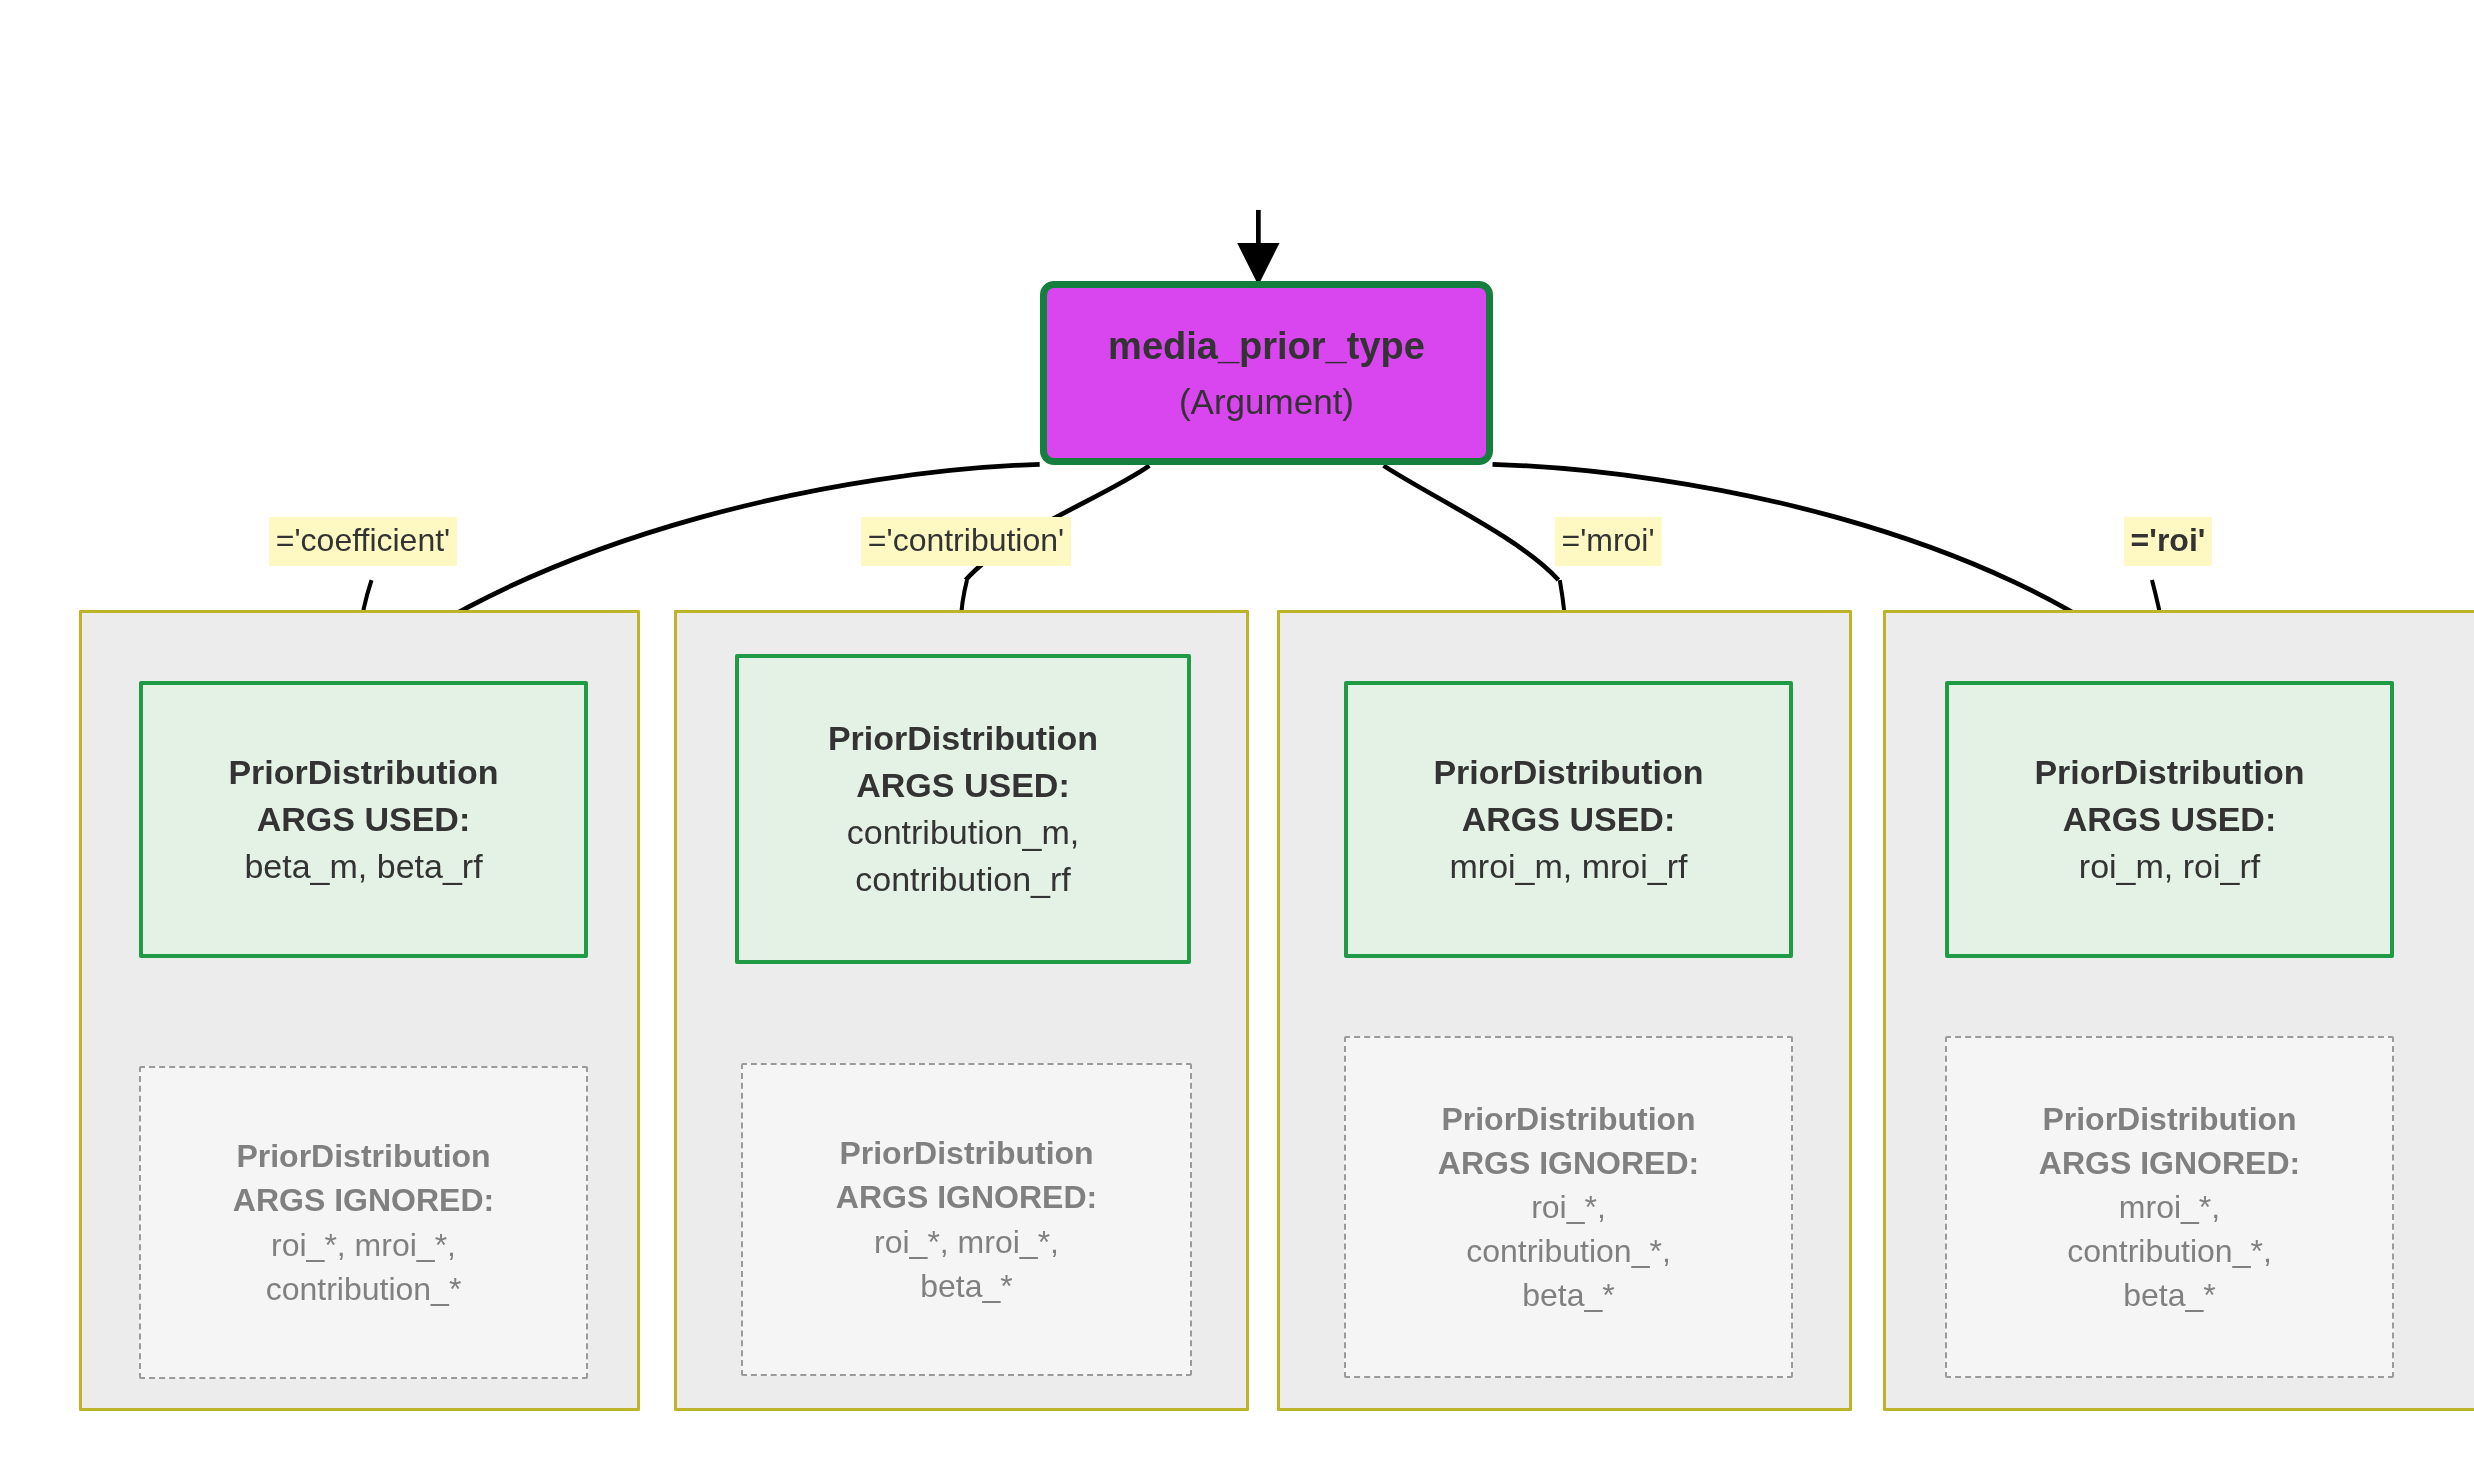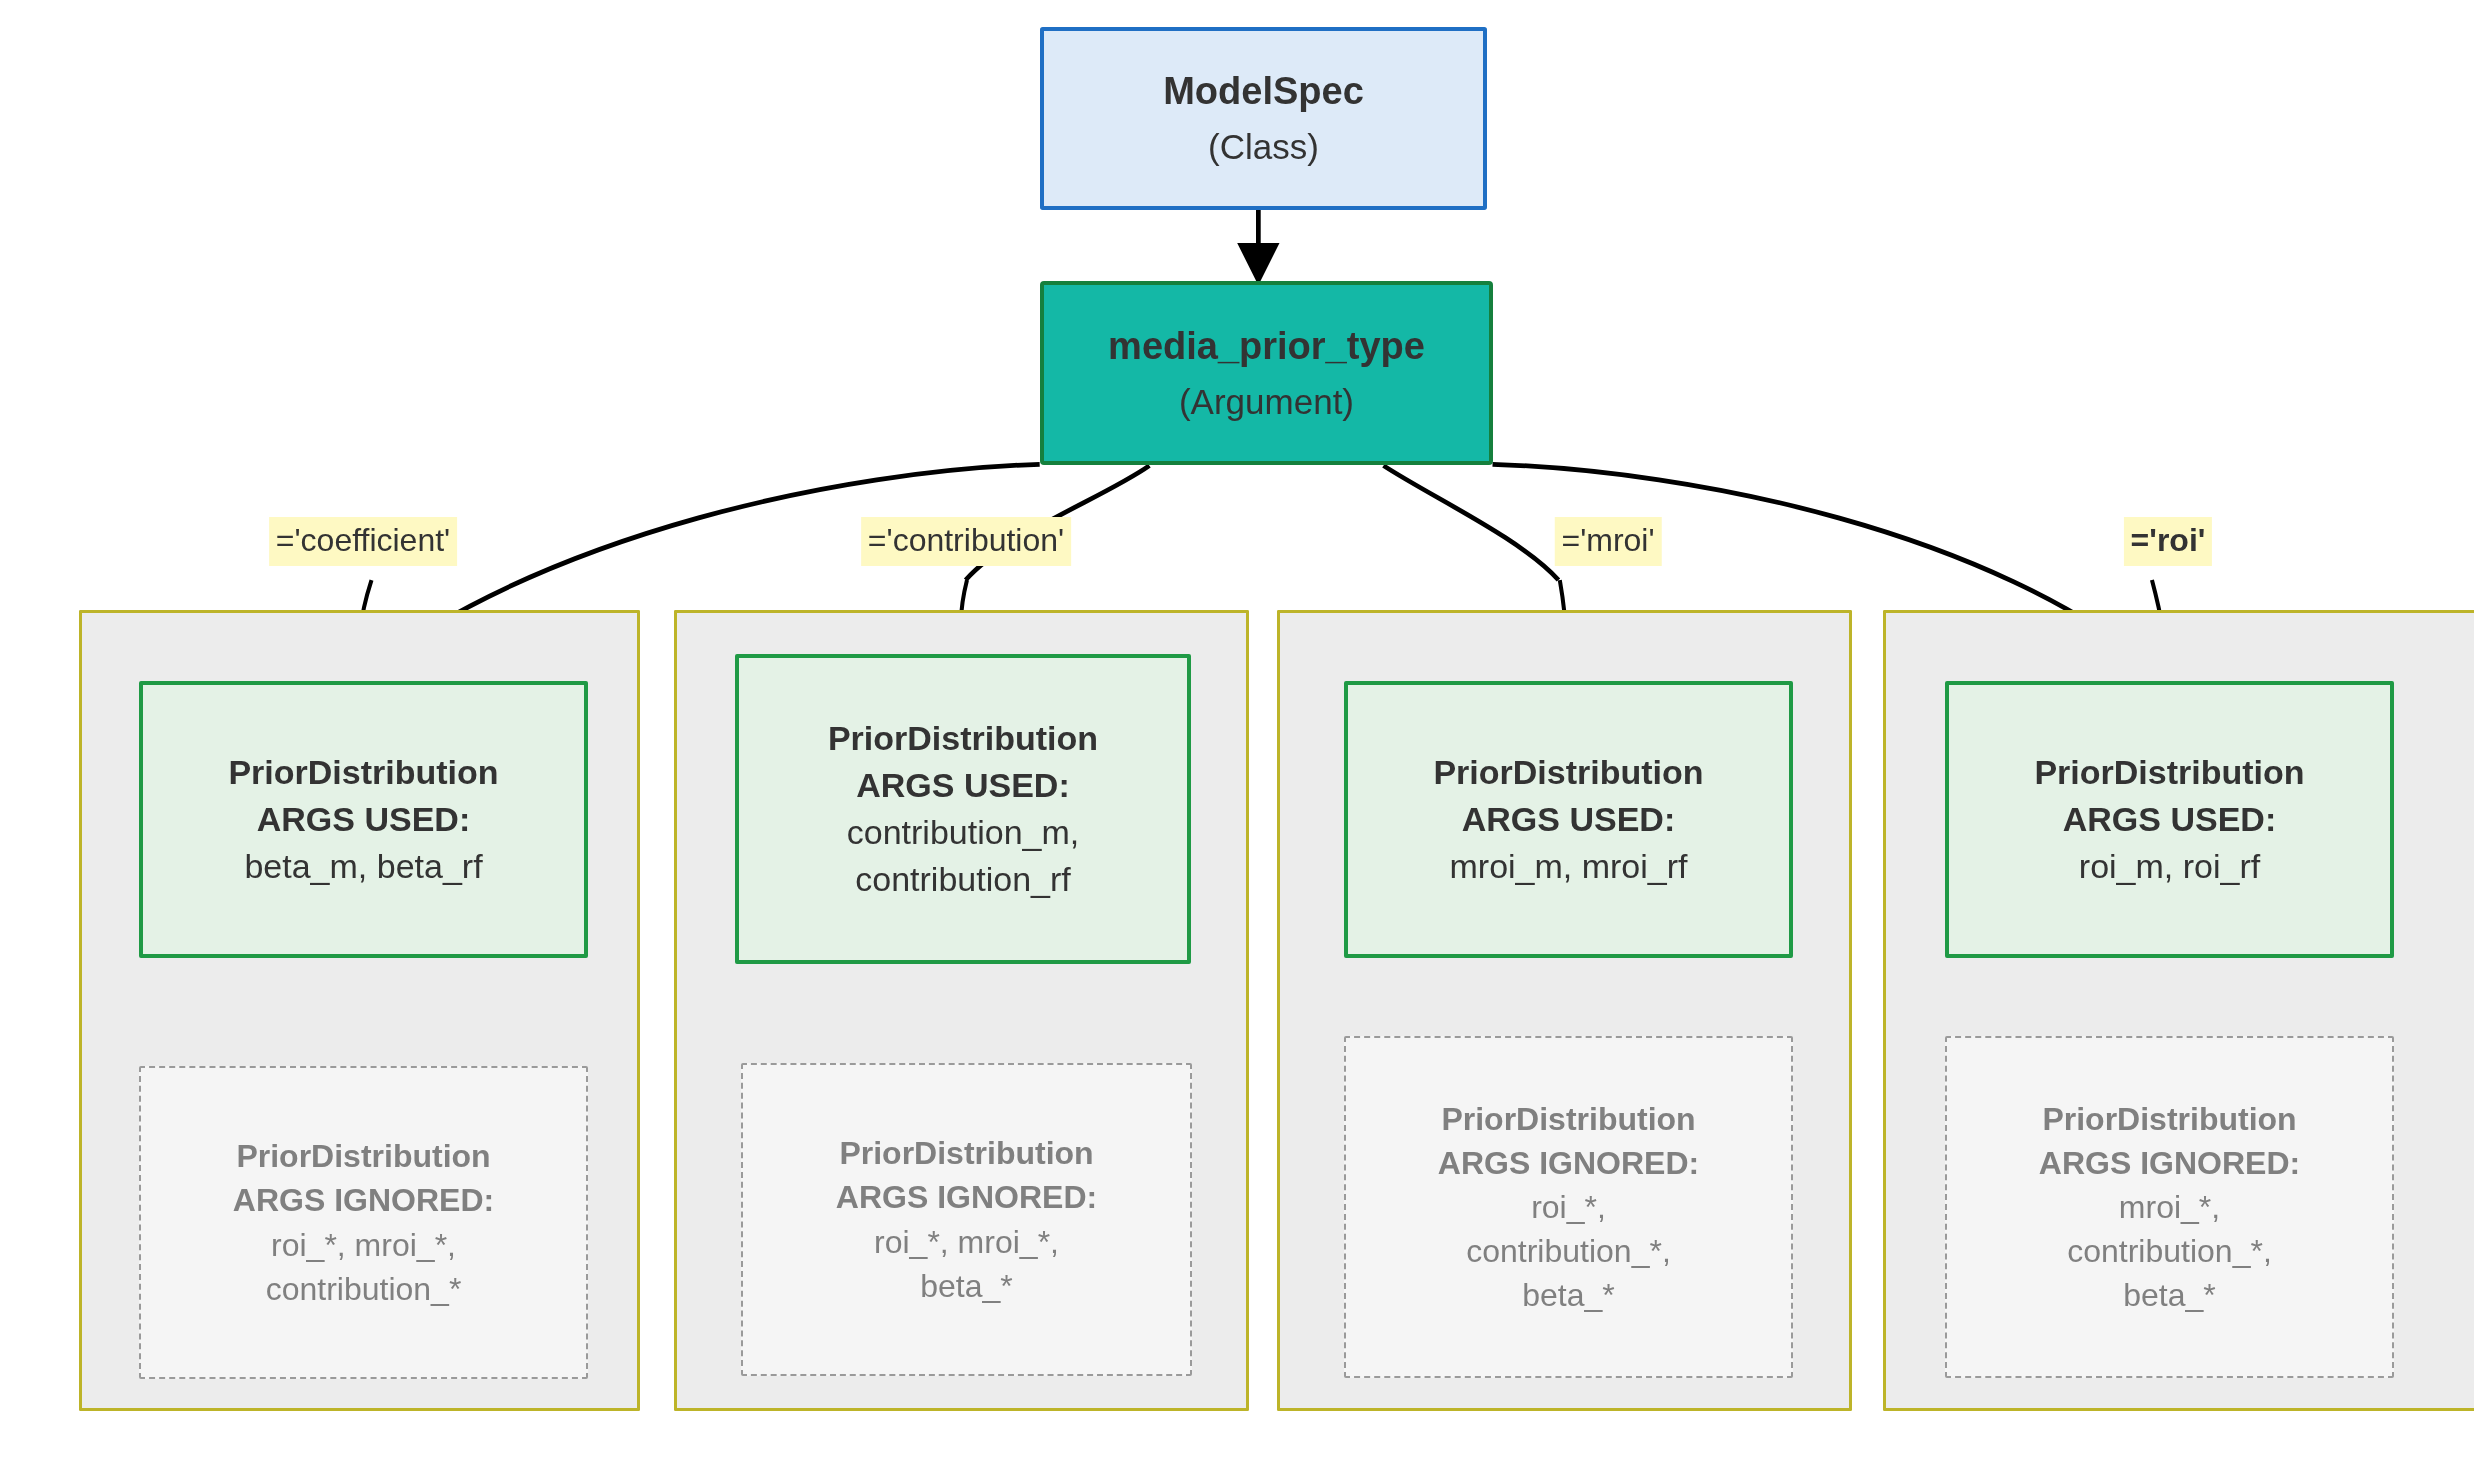--- a/index.html
+++ b/index.html
@@ -60,23 +60,23 @@
     margin-bottom: 5.4px;
   }
   .node-class .ln-sub {
     font-size: 35px;
     font-weight: normal;
     color: #333333;
   }
 
   
   .node-arg {
-    background: #14b8a6;
-    border: 4px solid #15803d;
-    border-radius: 4px;
+    background: #d946ef;
+    border: 7px solid #15803d;
+    border-radius: 14px;
   }
   .node-arg .ln-title {
     font-size: 38px;
     font-weight: bold;
     color: #333333;
     margin-bottom: 5.4px;
   }
   .node-arg .ln-sub {
     font-size: 35px;
     font-weight: normal;
@@ -178,24 +178,20 @@
     <path d="M1436,1433 L1436,1580" stroke="#333333" stroke-width="5" fill="none" stroke-dasharray="9 14"></path>
     <path d="M2331,1423 L2331,1540" stroke="#333333" stroke-width="5" fill="none" stroke-dasharray="9 14"></path>
     <path d="M3222,1423 L3222,1540" stroke="#333333" stroke-width="5" fill="none" stroke-dasharray="9 14"></path>
   </svg>
 
   <div class="cluster" style="left:79px; top:610px; width:561px; height:801px;"></div>
   <div class="cluster" style="left:674px; top:610px; width:575px; height:801px;"></div>
   <div class="cluster" style="left:1277px; top:610px; width:575px; height:801px;"></div>
   <div class="cluster" style="left:1883px; top:610px; width:673px; height:801px;"></div>
 
-  <div class="node node-class" style="left:1040px; top:27px; width:447px; height:183px;">
-    <span class="ln ln-title">ModelSpec</span>
-    <span class="ln ln-sub">(Class)</span>
-  </div>
 
   <div class="node node-arg" style="left:1040px; top:281px; width:453px; height:184px;">
     <span class="ln ln-title">media_prior_type</span>
     <span class="ln ln-sub">(Argument)</span>
   </div>
 
   <div class="edge-label" style="left:363px; top:517px;">='coefficient'</div>
   <div class="edge-label" style="left:966px; top:517px;">='contribution'</div>
   <div class="edge-label" style="left:1608px; top:517px;">='mroi'</div>
   <div class="edge-label" style="left:2168px; top:517px;font-weight:bold;">='roi'</div>

